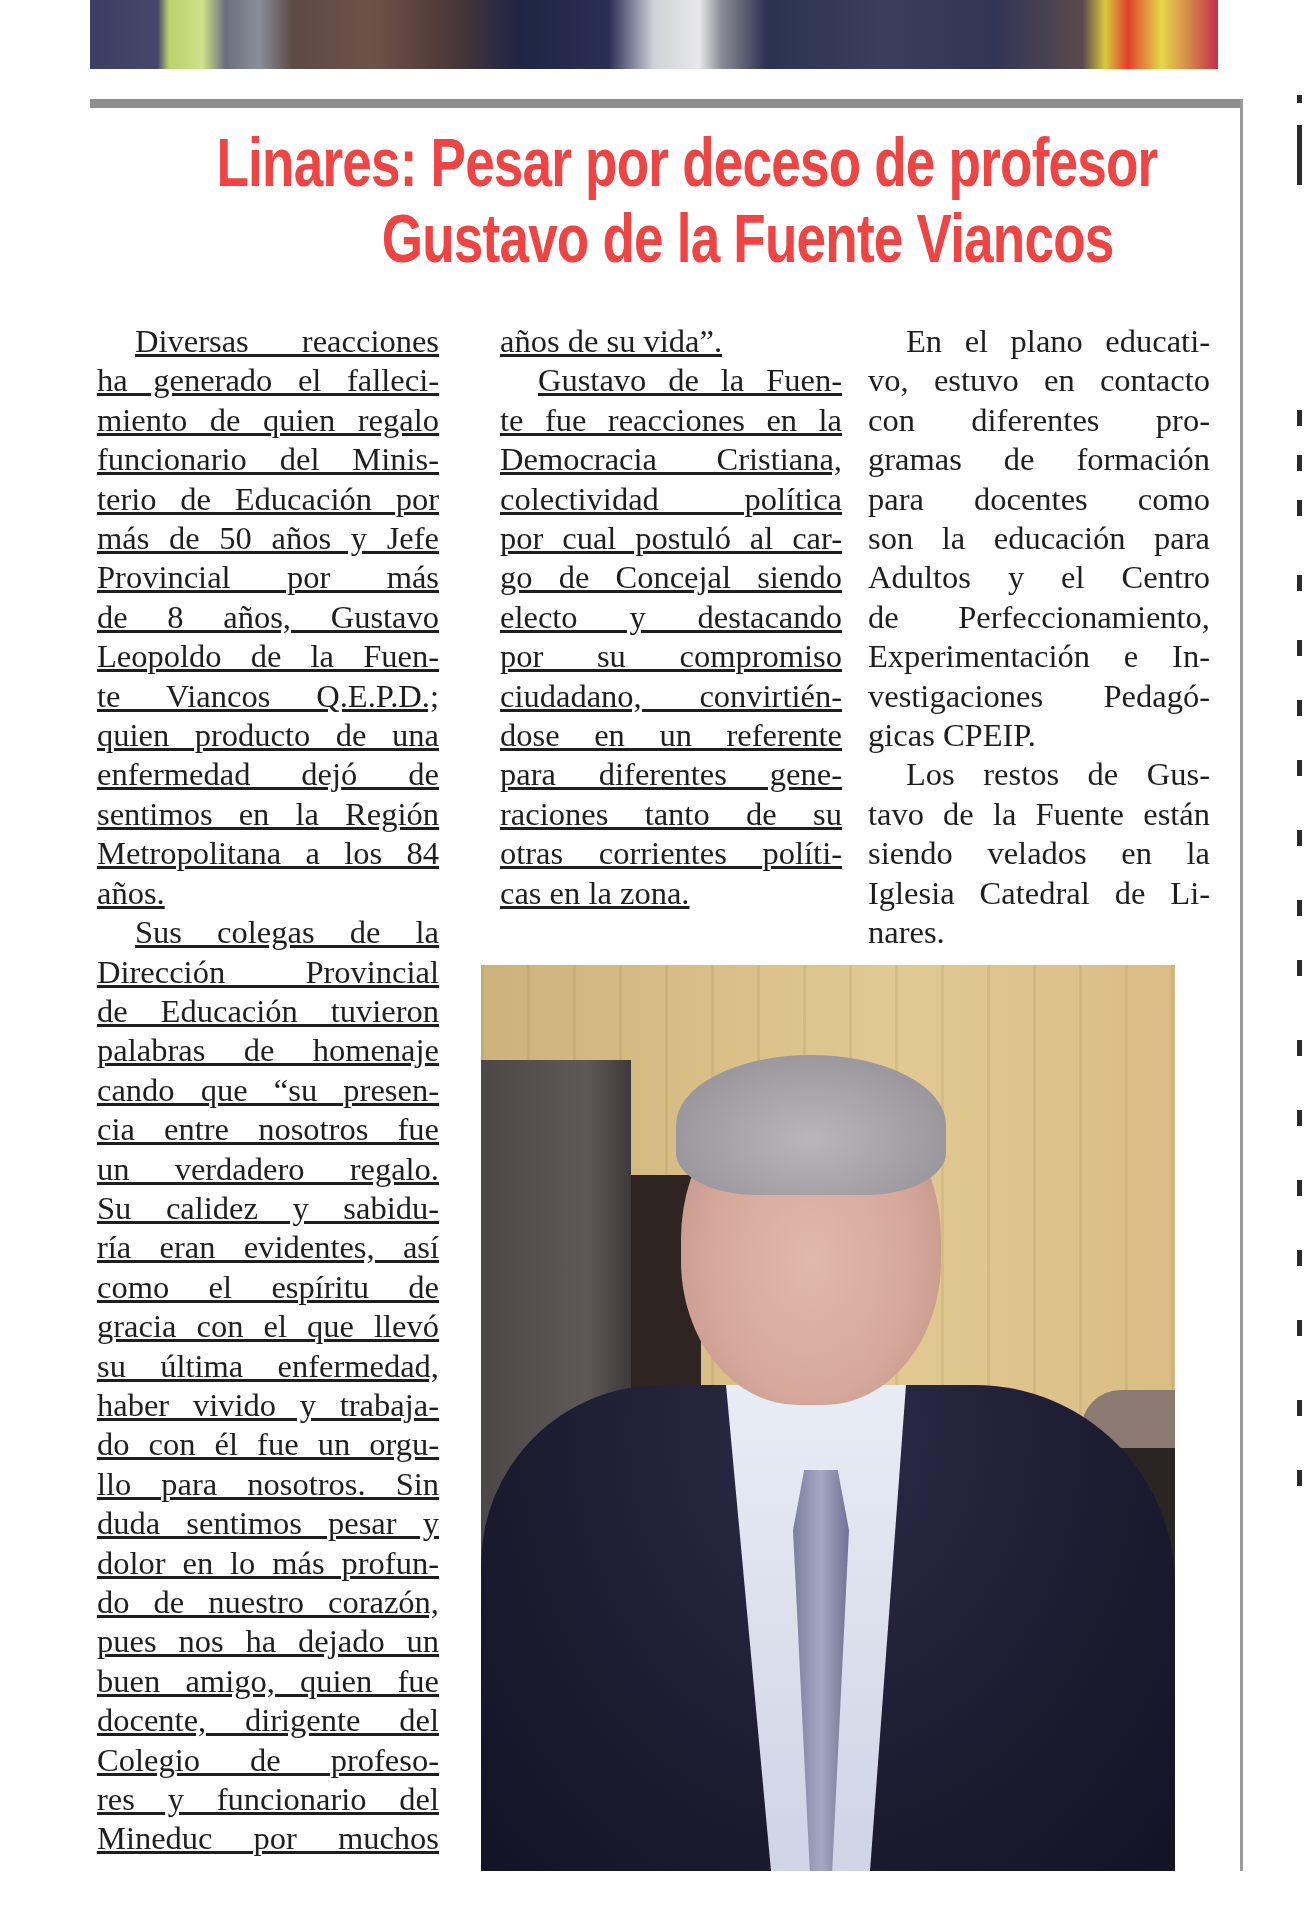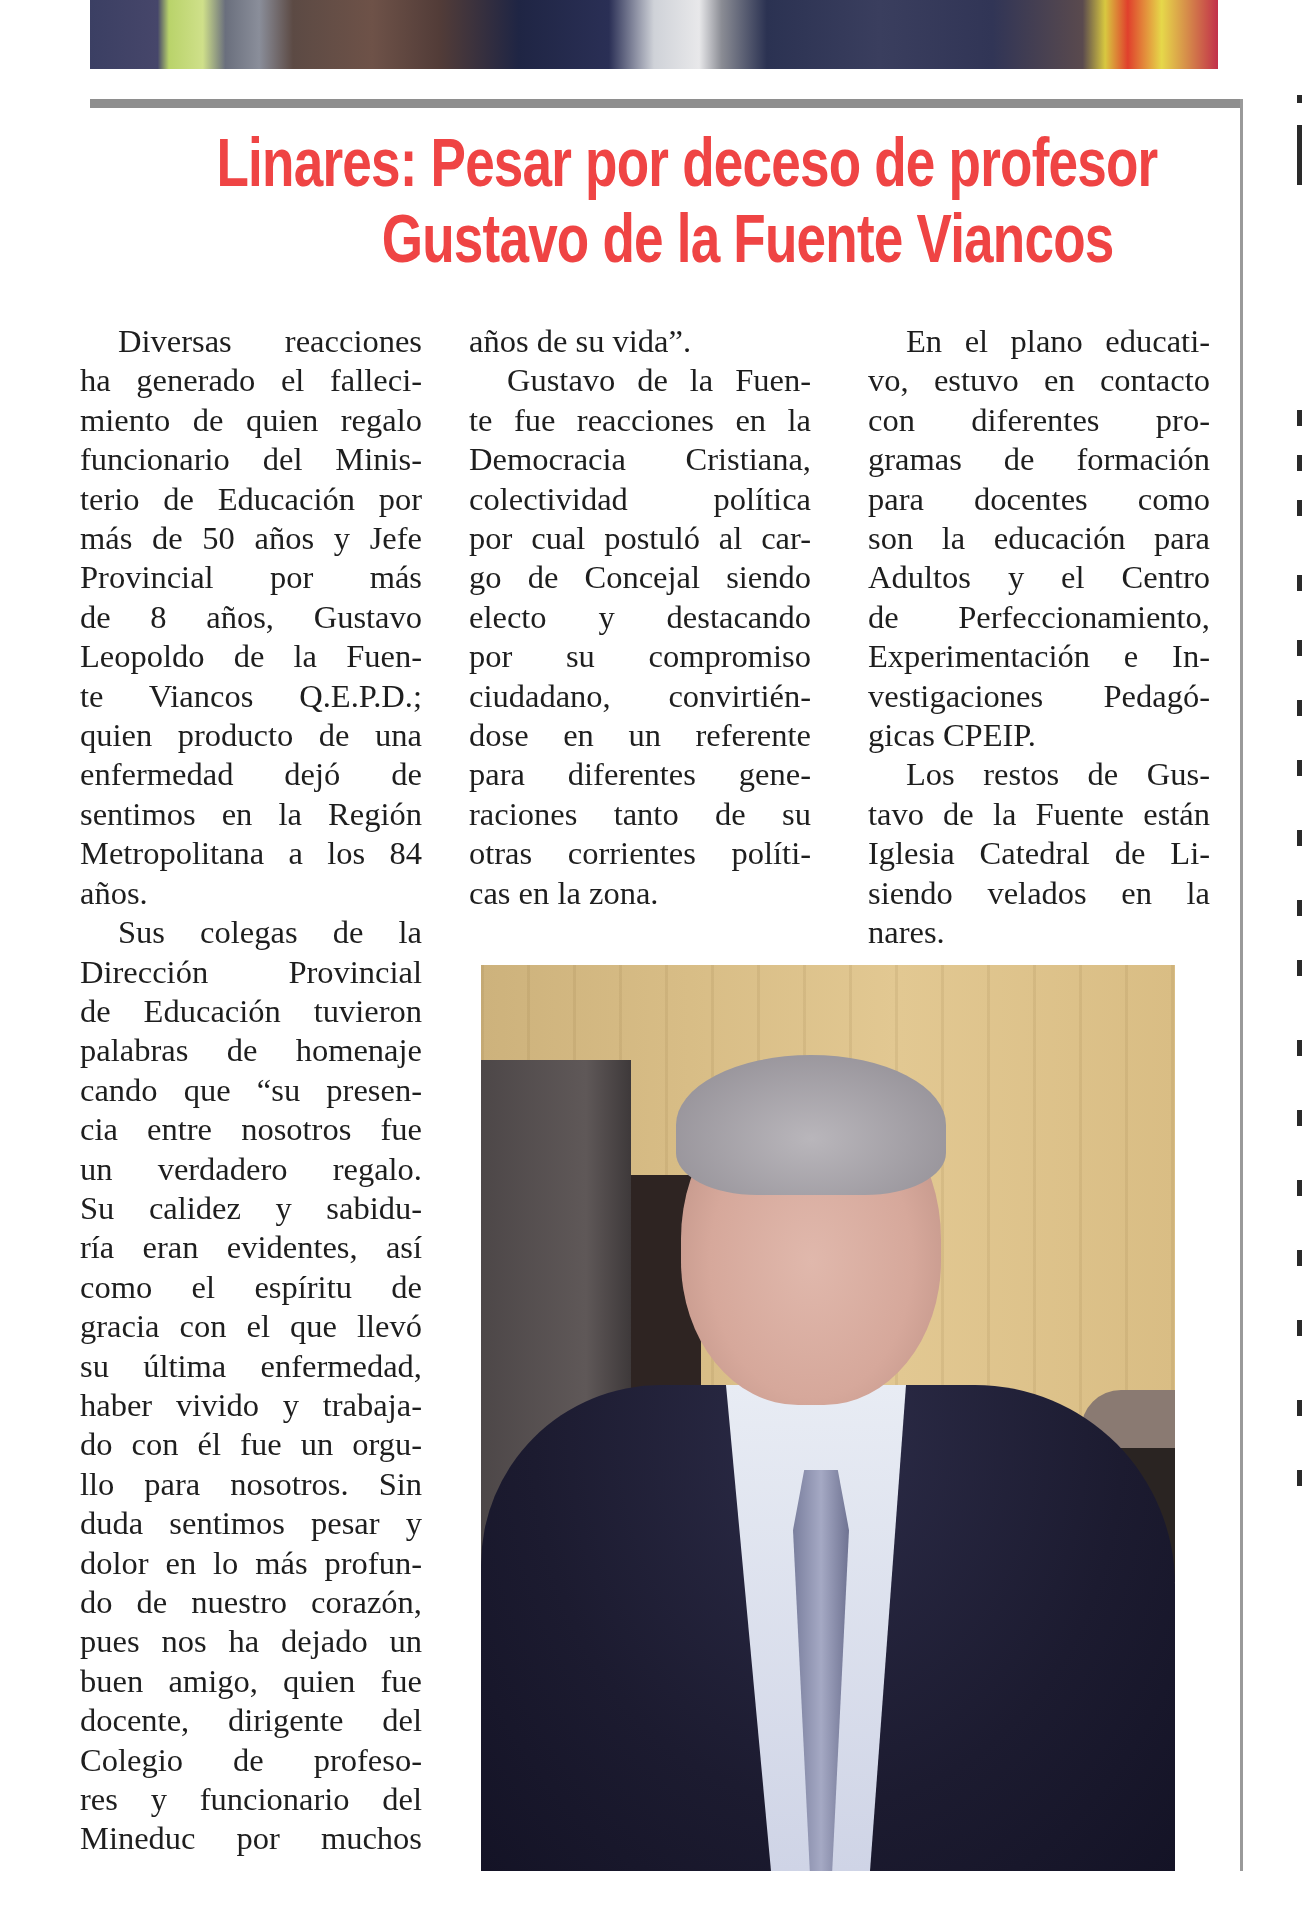--- a/index.html
+++ b/index.html
@@ -5,22 +5,22 @@
   html,body{margin:0;padding:0;background:#fff;}
   body{width:1304px;height:1906px;position:relative;overflow:hidden;font-family:"Liberation Serif","DejaVu Serif",serif;color:#1e1e1e;}
   .top-photo{position:absolute;left:90px;top:0;width:1128px;height:69px;
     background:
       linear-gradient(90deg,#3b3f63 0%,#46466a 6%,#b9d36a 7%,#cfe08a 10%,#6a6f7d 12%,#8a8e9a 15%,#5c4a44 18%,#6e5248 25%,#523c38 31%,#1f2544 38%,#2a2f55 46%,#cfd2d8 50%,#e8e8ea 54%,#8a8c94 56%,#2b3252 60%,#3a3e5e 70%,#313556 80%,#5a4a4e 88%,#d8c840 90%,#e0402c 92%,#e6d84a 95%,#c2304a 100%);}
   .rule{position:absolute;left:90px;top:99px;width:1153px;height:9px;background:#8e8e8e;}
   .vline{position:absolute;left:1240px;top:99px;width:3px;height:1772px;background:#9a9a9a;}
   .title{position:absolute;left:90px;top:124px;width:1150px;text-align:right;font-family:"Liberation Sans","DejaVu Sans",sans-serif;font-weight:bold;color:#ef4444;}
   .title .line{display:block;font-size:68px;line-height:76px;letter-spacing:-1px;transform:scaleX(0.78);transform-origin:center;white-space:nowrap;}
   .col{position:absolute;top:322px;width:342px;font-size:32.5px;line-height:39.4px;text-align:justify;hyphens:manual;}
-  .col1{left:80px;}
-  .col2{left:469px;}
+  .col1{left:97px;text-decoration:underline;}
+  .col2{left:500px;text-decoration:underline;}
   .col3{left:868px;}
   .col .ln{display:block;text-align:justify;text-align-last:justify;white-space:nowrap;overflow:visible;}
   .col .ln.last{text-align-last:left;}
   .col .ln.ind{padding-left:38px;}
   .portrait{position:absolute;left:481px;top:965px;width:694px;height:906px;overflow:hidden;
     background:linear-gradient(90deg,#cdb27c 0%,#d8bd86 30%,#e2c892 60%,#d9bd84 100%);}
   .portrait .wood{position:absolute;inset:0;background:repeating-linear-gradient(90deg,rgba(120,90,40,.10) 0 3px,transparent 3px 46px);}
   .portrait .door{position:absolute;left:0;top:95px;width:150px;height:811px;background:linear-gradient(90deg,#4d4748,#5f5858 70%,#3e393a);}
   .portrait .door2{position:absolute;left:150px;top:210px;width:70px;height:696px;background:#2e2422;}
   .portrait .jacket{position:absolute;left:0;top:420px;width:694px;height:486px;background:radial-gradient(ellipse at 50% 10%,#2c2c48 0%,#1c1b30 60%,#141326 100%);border-radius:180px 200px 0 0;}
@@ -109,22 +109,22 @@
     <span class="ln">gramas de formación</span>
     <span class="ln">para docentes como</span>
     <span class="ln">son la educación para</span>
     <span class="ln">Adultos y el Centro</span>
     <span class="ln">de Perfeccionamiento,</span>
     <span class="ln">Experimentación e In-</span>
     <span class="ln">vestigaciones Pedagó-</span>
     <span class="ln last">gicas CPEIP.</span>
     <span class="ln ind">Los restos de Gus-</span>
     <span class="ln">tavo de la Fuente están</span>
+    <span class="ln">siendo velados en la</span>
     <span class="ln">Iglesia Catedral de Li-</span>
-    <span class="ln">siendo velados en la</span>
     <span class="ln last">nares.</span>
   </div>
 
 <div class="portrait" aria-label="Retrato de Gustavo de la Fuente Viancos">
   <div class="wood"></div>
   <div class="door"></div>
   <div class="door2"></div>
   <div class="bg-person"></div>
   <div class="jacket"></div>
   <div class="shirt"></div>

